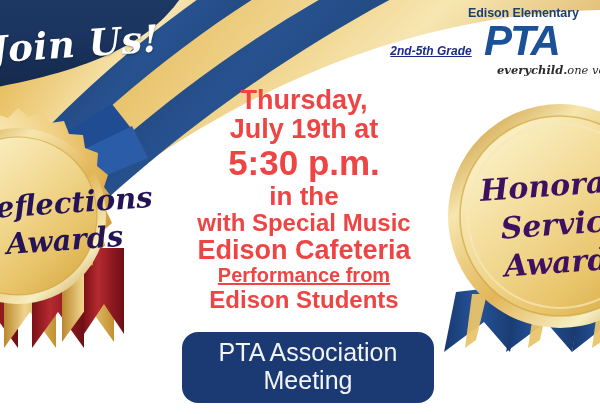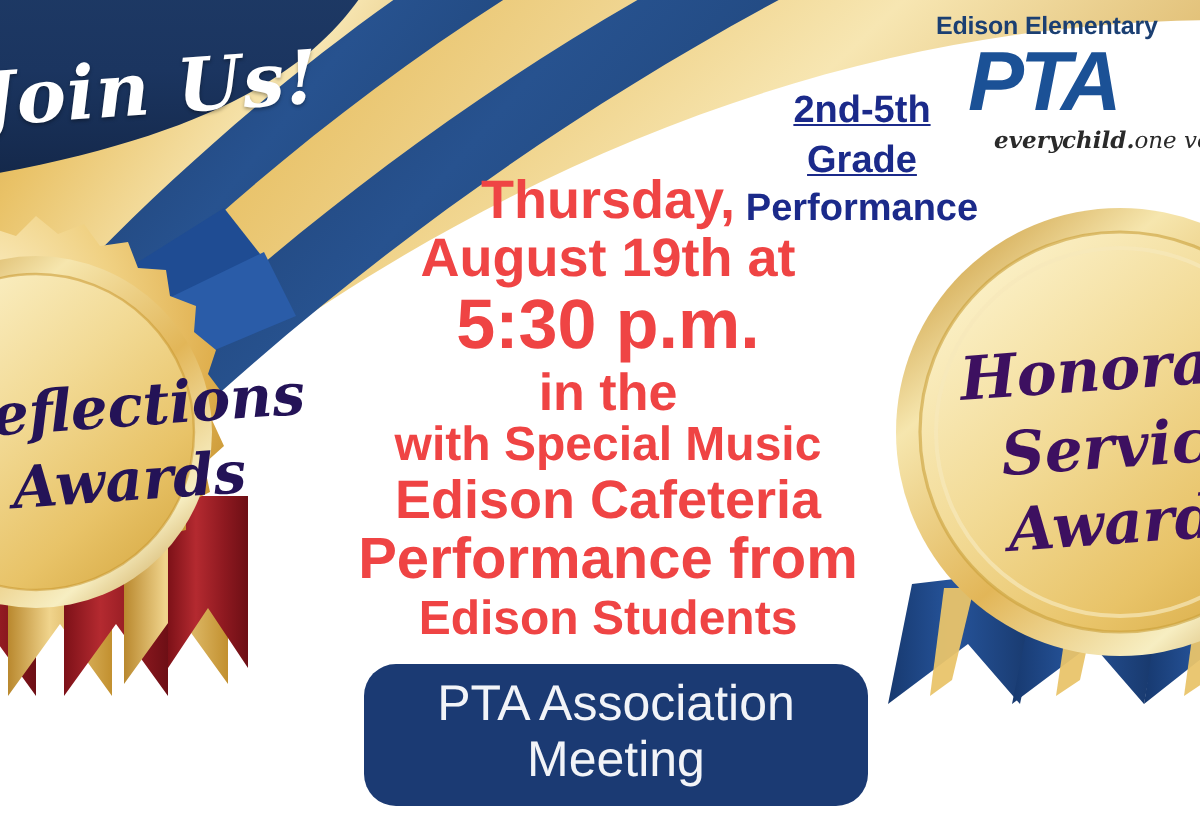--- a/index.html
+++ b/index.html
@@ -134,23 +134,24 @@
   
   .grade-note {
     position: absolute;
     left: 370px;
     top: 44px;
     width: 122px;
     z-index: 7;
     text-align: center;
     font-family: "Liberation Sans", sans-serif;
     font-weight: bold;
-    font-size: 19px;
+    font-size: 12px;
     color: #1b2a8a;
     line-height: 1.30;
+    font-style: italic;
   }
   .grade-note .ul { text-decoration: underline; display: block; }
   .grade-note .nl { display: block; }
 
   
   .event-copy {
     position: absolute;
     left: 176px;
     top: 86px;
     width: 256px;
@@ -161,21 +162,21 @@
     font-weight: bold;
     line-height: 1.08;
   }
   .event-copy .ln { display: block; white-space: nowrap; }
   .event-copy .l1 { font-size: 27px; }
   .event-copy .l2 { font-size: 27px; }
   .event-copy .l3 { font-size: 35px; }
   .event-copy .l4 { font-size: 26px; }
   .event-copy .l5 { font-size: 27px; }
   .event-copy .l6 { font-size: 24px; }
-  .event-copy .l7 { font-size: 29px; }
+  .event-copy .l7 { font-size: 20px; text-decoration: underline; }
   .event-copy .l8 { font-size: 24px; text-align: center; }
 
   
   .cta {
     position: absolute;
     left: 182px;
     top: 332px;
     width: 244px;
     padding: 6px 4px 9px 4px;
     z-index: 9;
@@ -340,26 +341,25 @@
   <div class="pta-block">
     <div class="pta-school">Edison Elementary</div>
     <div class="pta-logo">PTA</div>
     <div class="pta-tagline">
       <span class="tg-b">everychild.</span><span>one vo</span>
     </div>
   </div>
 
   <div class="grade-note">
     <span class="ul">2nd-5th Grade</span>
-    <span class="nl">Performance</span>
   </div>
 
   <div class="event-copy">
     <span class="ln l1">Thursday,</span>
-    <span class="ln l2">August 19th at</span>
+    <span class="ln l2">July 19th at</span>
     <span class="ln l3">5:30 p.m.</span>
     <span class="ln l4">in the</span>
     <span class="ln l6">with Special Music</span>
     <span class="ln l5">Edison Cafeteria</span>
     <span class="ln l7">Performance from</span>
     <span class="ln l8">Edison Students</span>
   </div>
 
   <div class="cta">
     <span class="ln">PTA Association</span>

